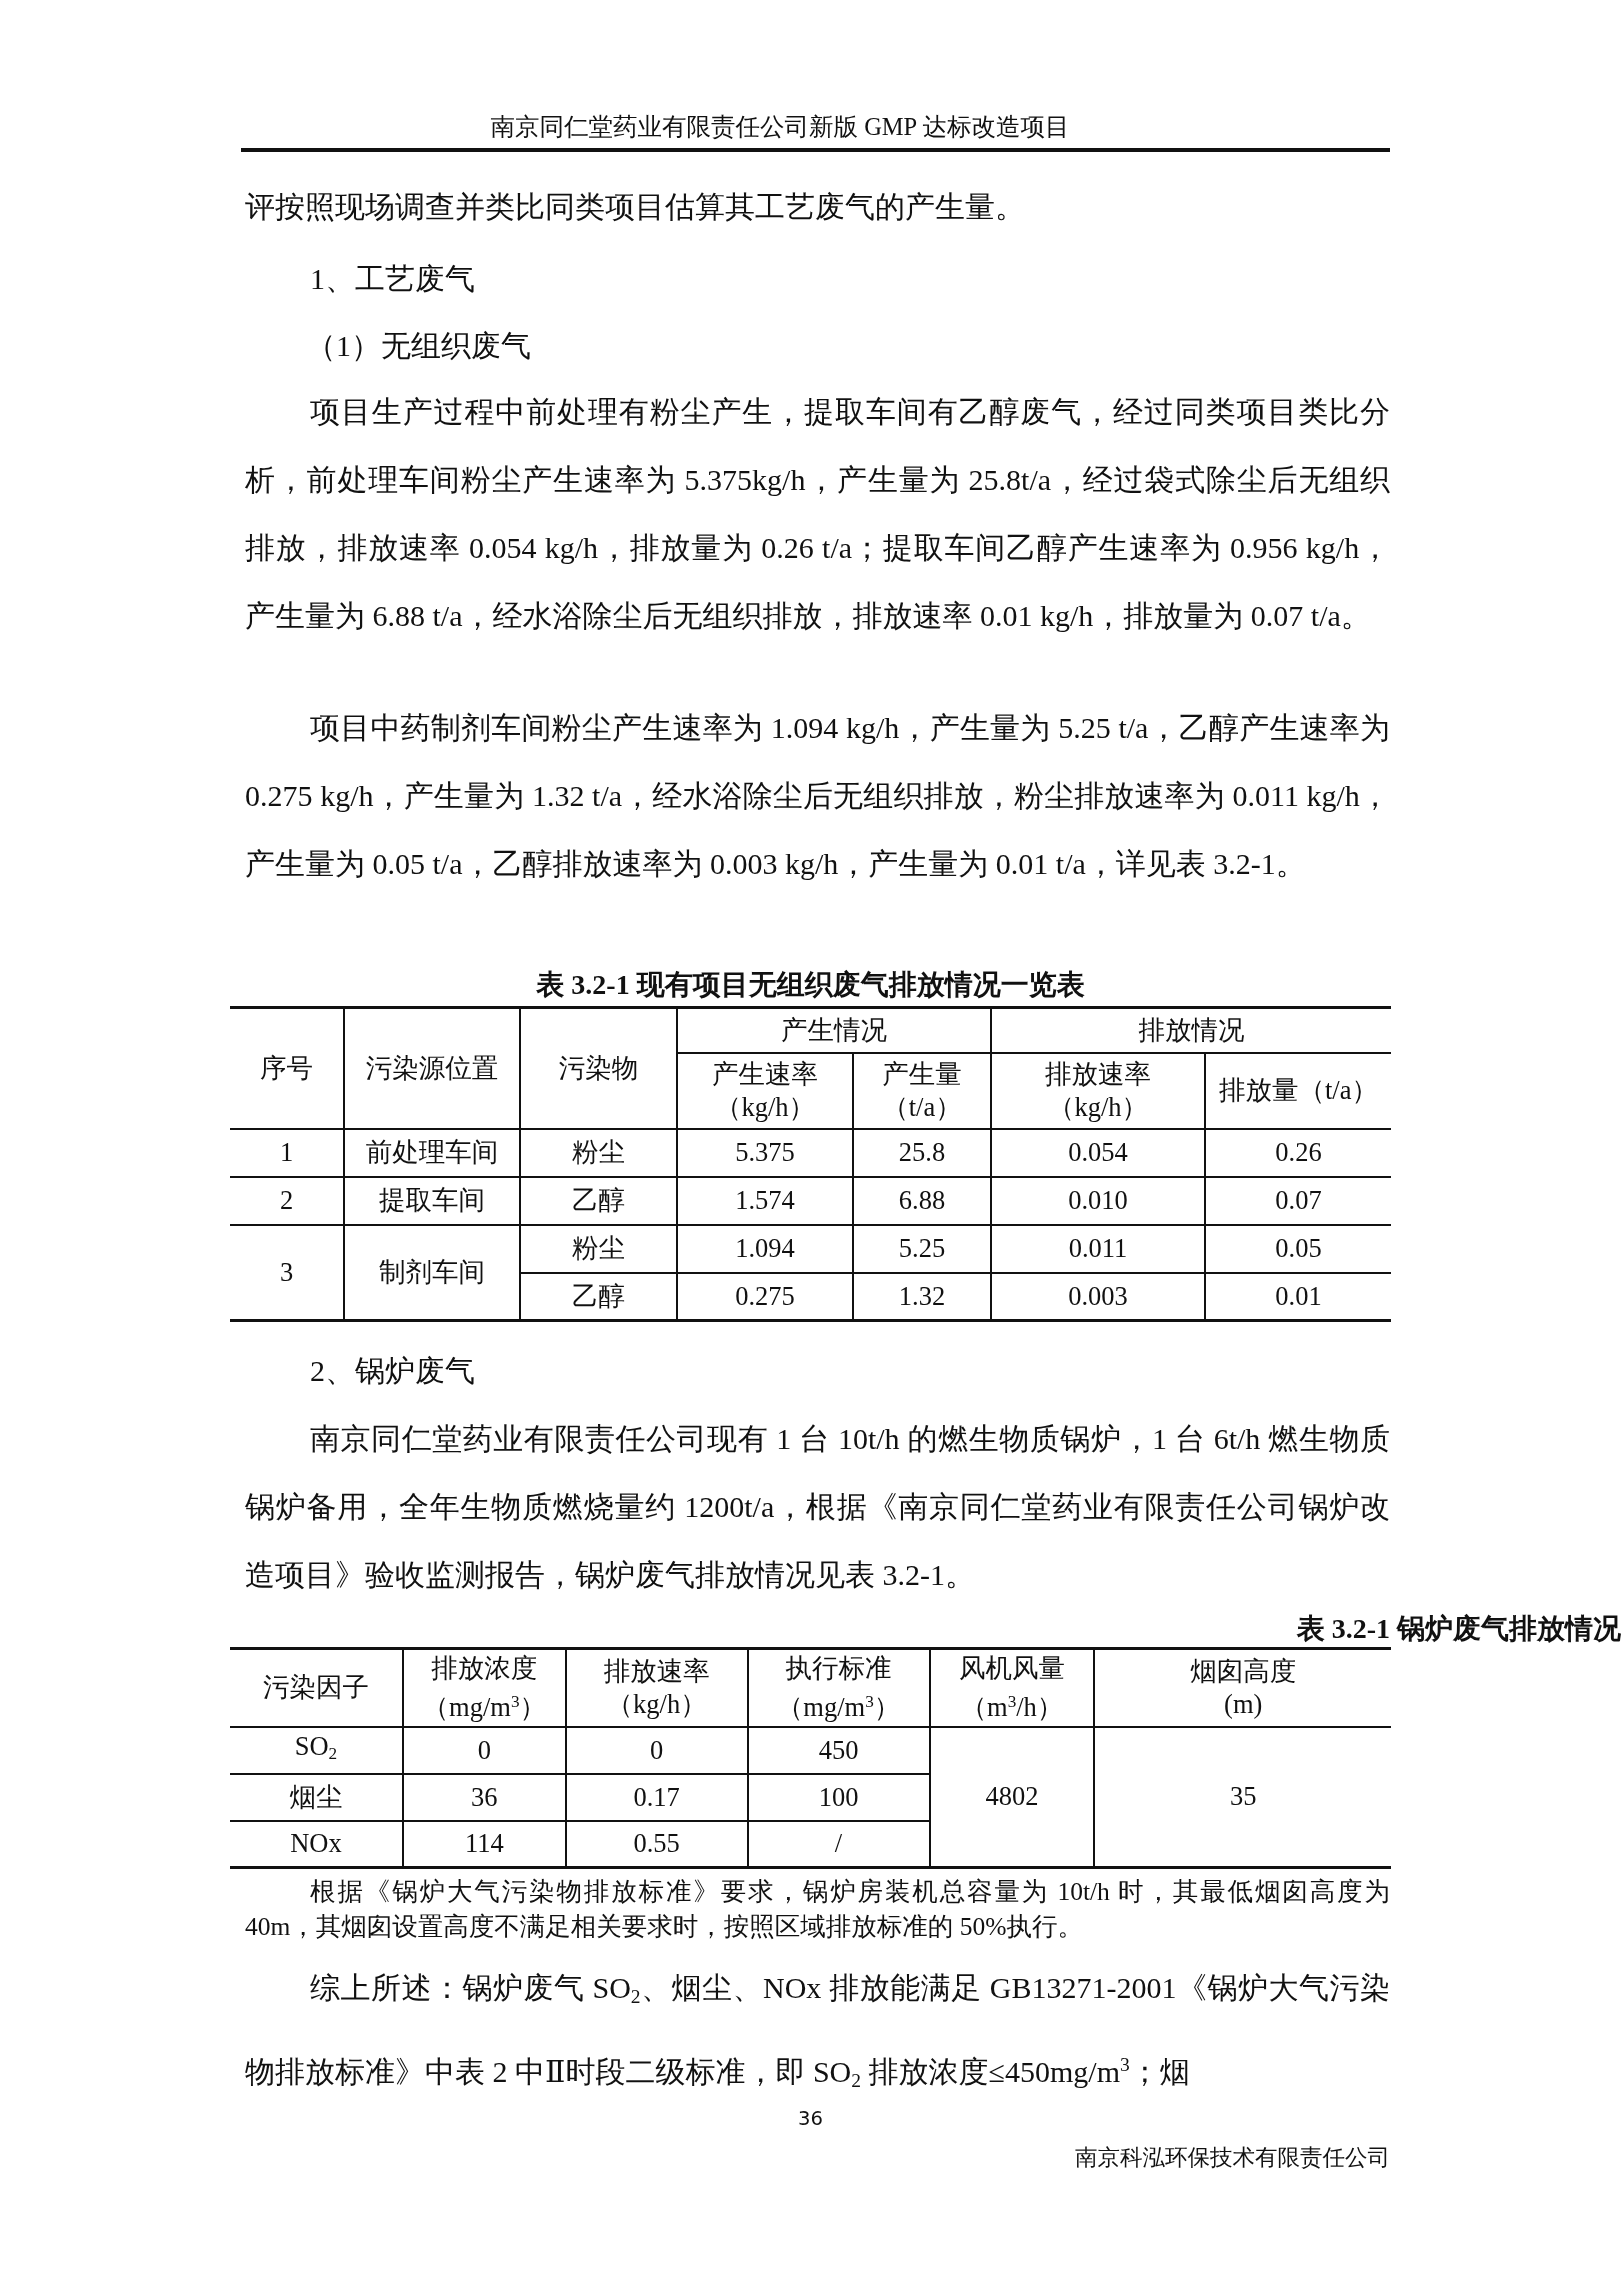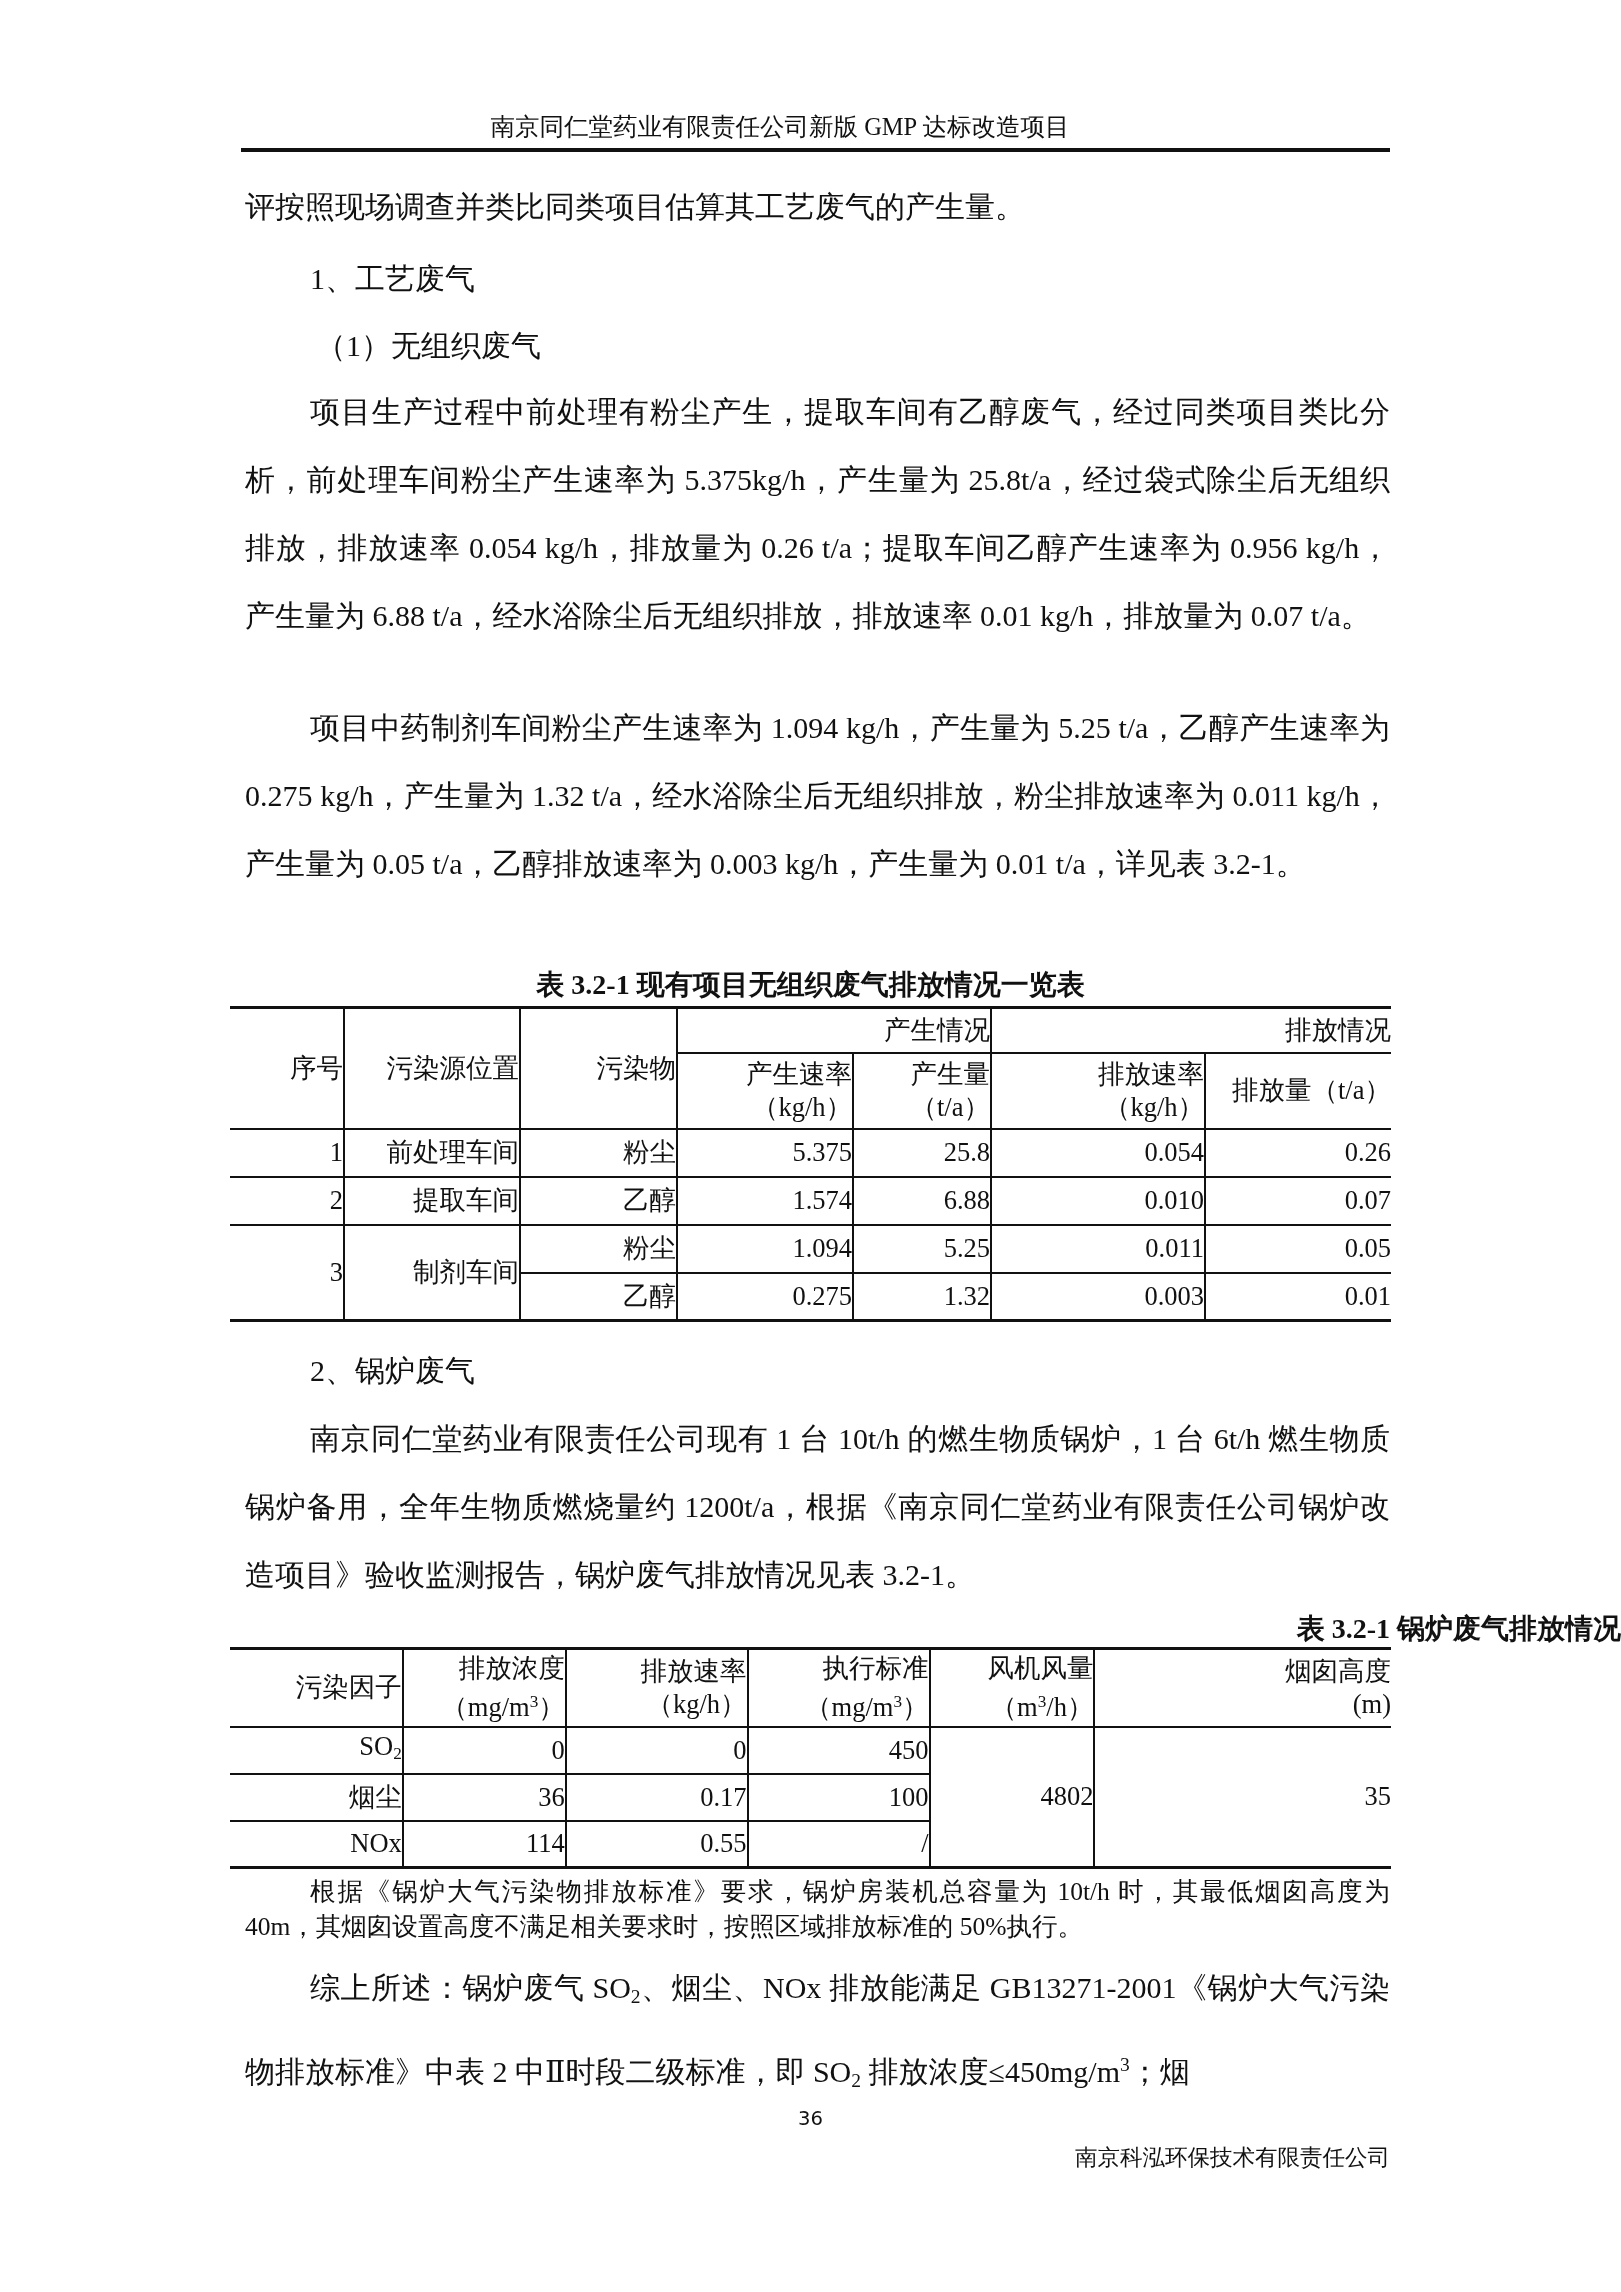--- a/index.html
+++ b/index.html
@@ -23,21 +23,21 @@
   .indent { text-indent: 65px; }
   .heading { position: absolute; font-size: 30px; }
   .caption {
     position: absolute; left: 0; width: 1621px; text-align: center;
     font-size: 28px; font-weight: bold;
   }
   table.doc {
     position: absolute; border-collapse: collapse; font-size: 26.5px;
   }
   table.doc td {
-    border: 2px solid #111; text-align: right; vertical-align: middle;
+    border: 2px solid #111; text-align: center; vertical-align: middle;
     padding: 0; line-height: 33px;
   }
   table.doc tr.top td { border-top: 3.9px solid #111; }
   table.doc tr.bottom td { border-bottom: 3.9px solid #111; }
   table.doc td.first { border-left: none; }
   table.doc td.last { border-right: none; }
   .note {
     position: absolute; left: 245px; width: 1145px;
     font-size: 25.5px; line-height: 35px; text-indent: 65px; text-align: justify;
   }
@@ -53,21 +53,21 @@
   sup { font-size: 0.65em; vertical-align: 0.55em; }
 </style>
 </head>
 <body>
 
 <div class="header-title">南京同仁堂药业有限责任公司新版 GMP 达标改造项目</div>
 <div class="header-rule"></div>
 
 <div class="para" style="top:173px;">评按照现场调查并类比同类项目估算其工艺废气的产生量。</div>
 <div class="heading" style="left:310px; top:259px;">1、工艺废气</div>
-<div class="heading" style="left:306px; top:326px;margin-left:10px;">（1）无组织废气</div>
+<div class="heading" style="left:306px; top:326px;">（1）无组织废气</div>
 <div class="para indent" style="top:378px;">项目生产过程中前处理有粉尘产生，提取车间有乙醇废气，经过同类项目类比分析，前处理车间粉尘产生速率为 5.375kg/h，产生量为 25.8t/a，经过袋式除尘后无组织排放，排放速率 0.054 kg/h，排放量为 0.26 t/a；提取车间乙醇产生速率为 0.956 kg/h，产生量为 6.88 t/a，经水浴除尘后无组织排放，排放速率 0.01 kg/h，排放量为 0.07 t/a。</div>
 <div class="para indent" style="top:694px;">项目中药制剂车间粉尘产生速率为 1.094 kg/h，产生量为 5.25 t/a，乙醇产生速率为 0.275 kg/h，产生量为 1.32 t/a，经水浴除尘后无组织排放，粉尘排放速率为 0.011 kg/h，产生量为 0.05 t/a，乙醇排放速率为 0.003 kg/h，产生量为 0.01 t/a，详见表 3.2-1。</div>
 
 <div class="caption" style="top:966px;">表 3.2-1  现有项目无组织废气排放情况一览表</div>
 <table class="doc" style="left:230px; top:1006px; width:1161px;">
   <colgroup>
     <col style="width:114px">
       <col style="width:176px">
       <col style="width:157px">
     <col style="width:176px">

